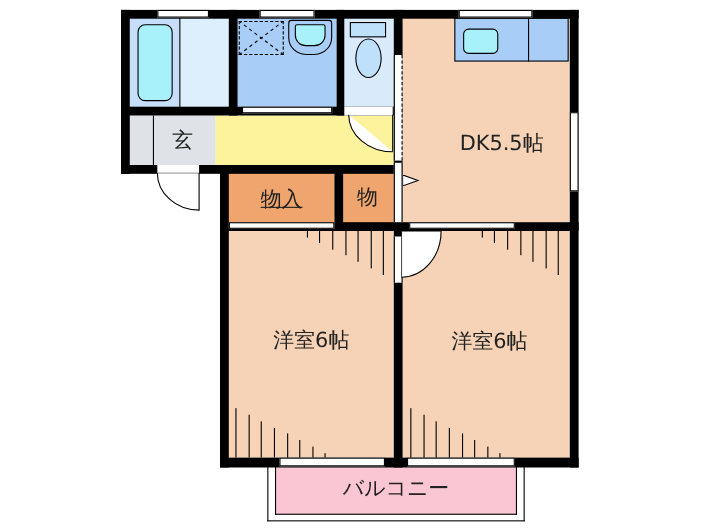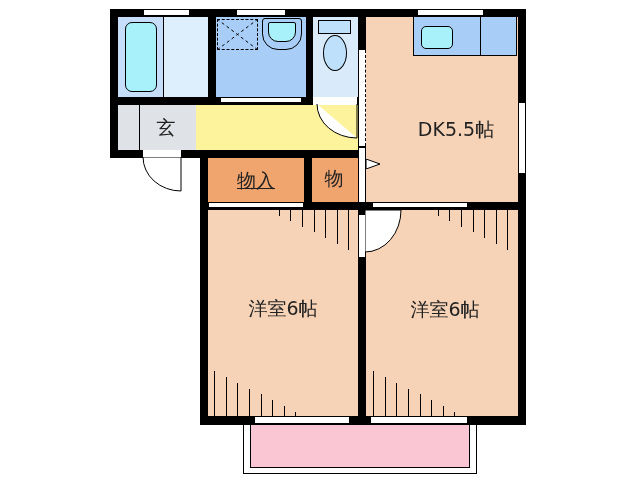--- a/index.html
+++ b/index.html
@@ -124,14 +124,15 @@
   <div class="hatch" style="left:431px;top:400px;height:16px;"></div>
   <div class="hatch" style="left:443px;top:406px;height:10px;"></div>
   <div class="hatch" style="left:454px;top:412px;height:4px;"></div>
 
   <div class="label" style="left:456px;top:130px;text-align:right;">DK5.5帖</div>
   <div class="label" style="left:283px;top:309px;">洋室6帖</div>
   <div class="label" style="left:445px;top:310px;">洋室6帖</div>
   <div class="label" style="left:256px;top:181px;text-decoration:underline;">物入</div>
   <div class="label" style="left:334px;top:179px;">物</div>
   <div class="label" style="left:166px;top:128px;">玄</div>
+  <div class="label" style="left:360px;top:444px;">バルコニー</div>
 
 </div>
 
 </body></html>

